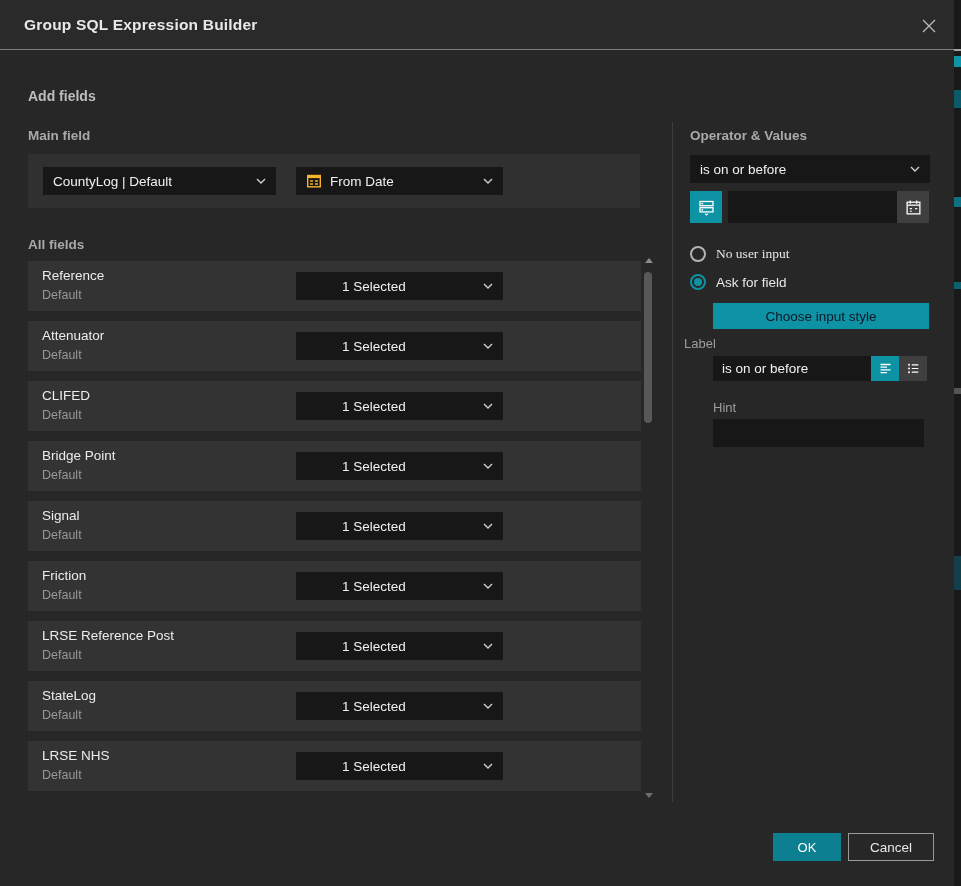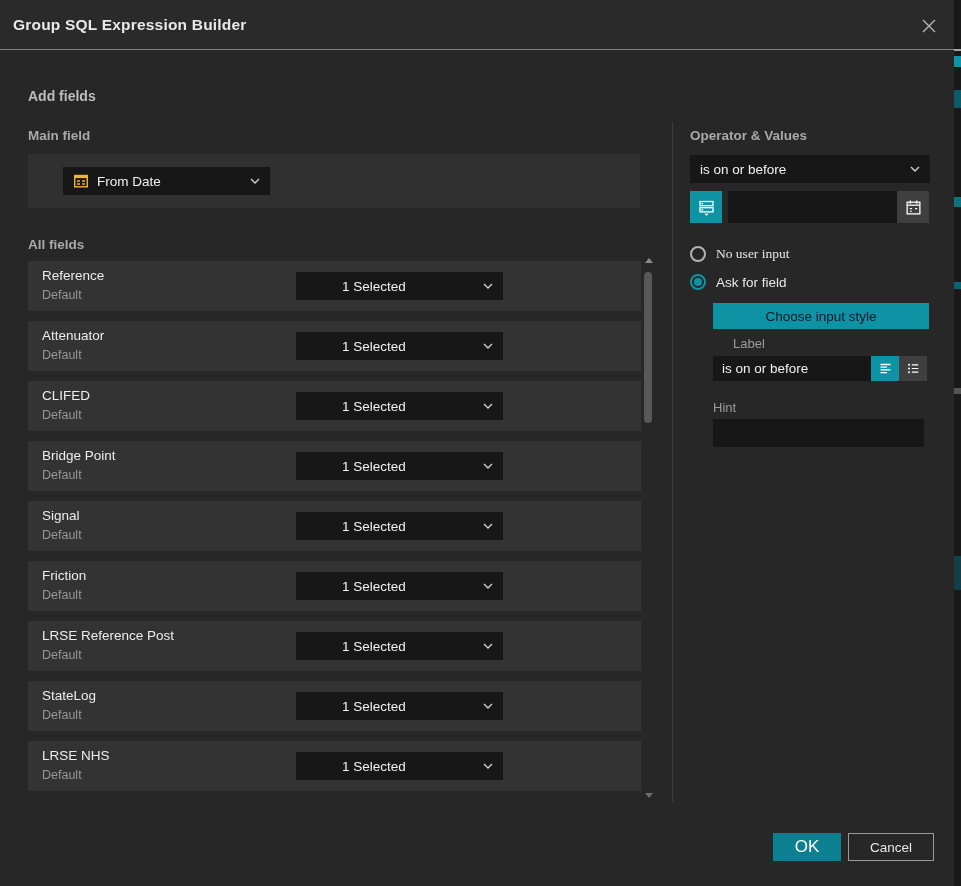--- a/index.html
+++ b/index.html
@@ -16,21 +16,21 @@
     --btn-gray:#3f3f3f;
   }
   *{margin:0;padding:0;box-sizing:border-box;}
   html,body{background:#111;}
   body{font-family:"Liberation Sans",sans-serif;}
   .canvas{position:relative;width:961px;height:886px;background:var(--bg);overflow:hidden;}
 
   
   .dialog{position:absolute;left:0;top:0;width:954px;height:886px;background:var(--bg);}
   .dlg-header{position:absolute;left:0;top:0;width:100%;height:50px;display:flex;align-items:center;
-    padding:0 13px;border-bottom:1px solid #7f7f7f;background:#2a2a2a;}
+    padding:0 24px;border-bottom:1px solid #7f7f7f;background:#2a2a2a;}
   .dlg-title{font-size:15.5px;font-weight:bold;color:#e9e9e9;letter-spacing:.2px;}
   .dlg-close{position:absolute;right:12px;top:13px;width:26px;height:26px;display:flex;align-items:center;
     justify-content:center;cursor:pointer;background:transparent;border:none;}
 
   h2.section{position:absolute;font-size:14px;font-weight:bold;color:var(--heading);}
   h3.sub{position:absolute;font-size:13.5px;font-weight:bold;color:var(--subheading);}
 
   
   .select{display:flex;align-items:center;justify-content:space-between;background:var(--field);
     color:var(--text);font-size:13.5px;padding:0 10px;height:28px;cursor:pointer;}
@@ -78,21 +78,21 @@
     border:none;color:#0f172a;font-size:13.5px;font-family:"Liberation Sans",sans-serif;cursor:pointer;}
 
   .caption{position:absolute;font-size:13px;color:#9c9c9c;}
   .label-row{position:absolute;left:713px;top:356px;height:25px;display:flex;}
   .label-row .text-input{width:158px;height:25px;}
   .label-row .sq-btn{width:28px;height:25px;}
   .hint-input{position:absolute;left:713px;top:419px;width:211px;height:28px;}
 
   
   .ok-btn{position:absolute;left:773px;top:833px;width:68px;height:28px;background:var(--teal-dark);
-    border:none;color:#fff;font-size:17px;font-family:"Liberation Sans",sans-serif;cursor:pointer;}
+    border:none;color:#fff;font-size:13px;font-family:"Liberation Sans",sans-serif;cursor:pointer;}
   .cancel-btn{position:absolute;left:848px;top:833px;width:86px;height:28px;background:transparent;
     border:1px solid #9a9a9a;color:#e8e8e8;font-size:13.5px;font-family:"Liberation Sans",sans-serif;cursor:pointer;}
 
   
   .edge-strip{position:absolute;right:0;top:0;width:7px;height:886px;background:#191919;}
   .frag{position:absolute;left:0;width:7px;}
 </style>
 </head>
 <body>
 
@@ -105,20 +105,26 @@
         <svg width="16" height="16" viewBox="0 0 16 16">
           <path d="M2 2 L14 14 M14 2 L2 14" stroke="#b9b9b9" stroke-width="1.3" fill="none"></path>
         </svg>
       </button>
     </div>
 
     <h2 class="section" style="left:28px;top:88px;">Add fields</h2>
     <h3 class="sub" style="left:28px;top:128px;">Main field</h3>
 
     <div class="main-box">
+      <div class="select layer">
+        <span class="sel-left">CountyLog | Default</span>
+        <svg width="10" height="6" viewBox="0 0 10 6">
+            <path d="M1 1l4 4 4-4" stroke="#cfcfcf" stroke-width="1.4" fill="none"></path>
+          </svg>
+      </div>
       <div class="select field">
         <span class="sel-left">
           <svg width="16" height="16" viewBox="0 0 16 16">
             <rect x="1.7" y="2.5" width="12.6" height="11.3" fill="none" stroke="#f3b32a" stroke-width="1.4"></rect>
             <rect x="1.7" y="2.5" width="12.6" height="2.6" fill="#f3b32a"></rect>
             <path d="M4 8h3 M9 8h3 M4 11h3 M9 11h3" stroke="#f3b32a" stroke-width="1.3"></path>
           </svg>
           <span>From Date</span>
         </span>
         <svg width="10" height="6" viewBox="0 0 10 6">
@@ -264,21 +270,21 @@
       <span class="radio"></span>
       <span class="radio-label">No user input</span>
     </div>
     <div class="radio-item" style="left:690px;top:274px;">
       <span class="radio checked"></span>
       <span class="radio-label">Ask for field</span>
     </div>
 
     <button class="choose-btn">Choose input style</button>
 
-    <div class="caption" style="left:733px;top:336px;">Label</div>
+    <div class="caption" style="left:684px;top:336px;">Label</div>
     <div class="label-row">
       <input class="text-input" value="is on or before" style="">
       <button class="sq-btn teal">
         <svg width="15" height="15" viewBox="0 0 15 15">
           <path d="M2.5 3.5h10 M2.5 6.2h6.5 M2.5 8.9h10 M2.5 11.6h6.5" stroke="#fff" stroke-width="1.3"></path>
         </svg>
       </button>
       <button class="sq-btn gray">
         <svg width="15" height="15" viewBox="0 0 15 15">
           <circle cx="3" cy="3.8" r="1" fill="#fff"></circle>

